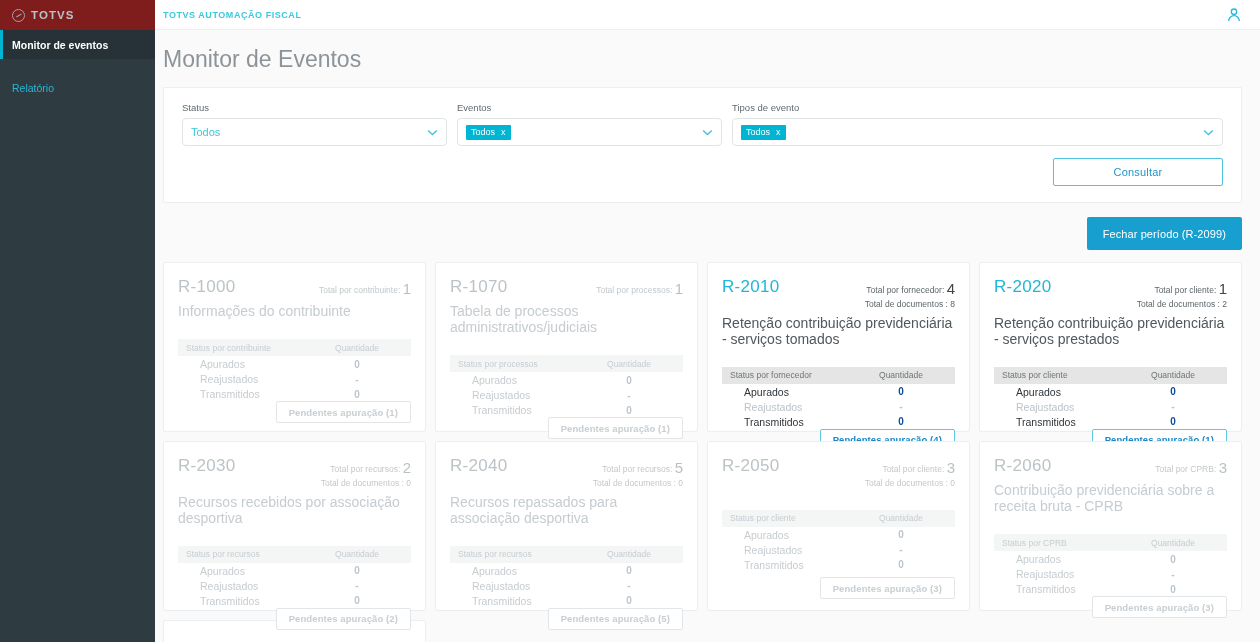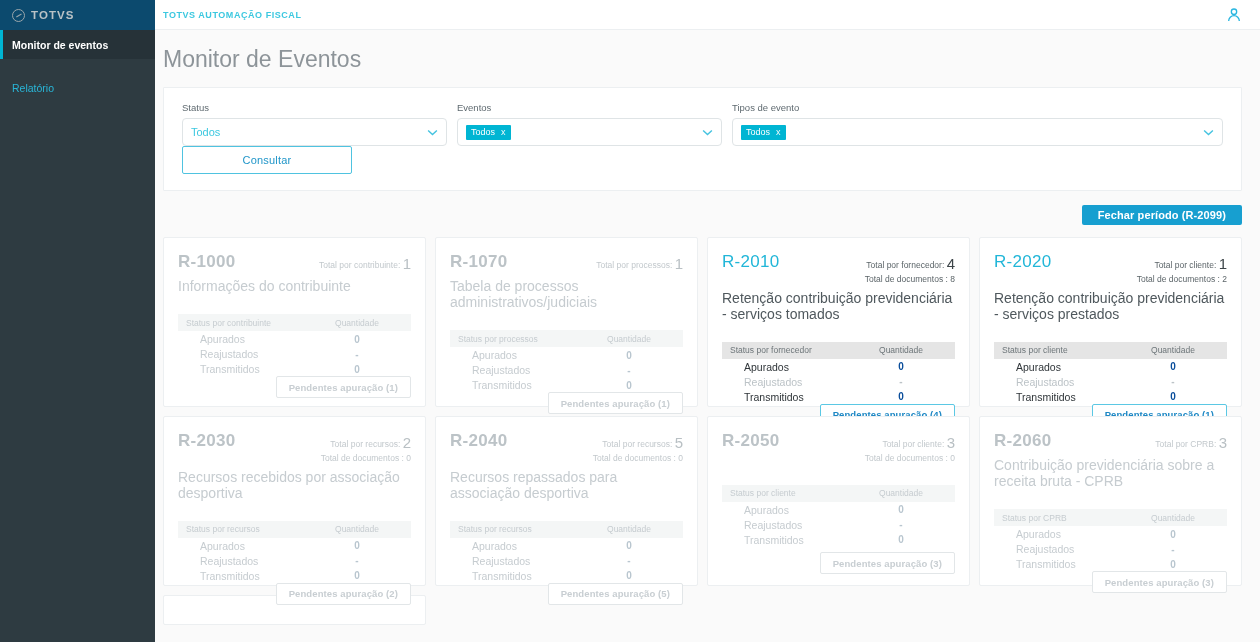--- a/index.html
+++ b/index.html
@@ -12,21 +12,21 @@
   .app { display: flex; width: 1260px; height: 642px; }
 
   
   .sidebar {
     width: 155px; flex: 0 0 155px; height: 642px;
     background: #2e3b41; color: #cfd6d9;
     display: flex; flex-direction: column;
   }
   .brand {
     height: 30px; display: flex; align-items: center; gap: 6px;
-    padding: 0 12px; background: #0c4a6e;
+    padding: 0 12px; background: #7f1d1d;
   }
   .brand-mark {
     width: 13px; height: 13px; border-radius: 50%;
     border: 1.4px solid #9aa6ab; position: relative; flex: 0 0 13px;
   }
   .brand-mark::after {
     content: ""; position: absolute; left: 3px; top: 5.5px;
     width: 6px; height: 1.4px; background: #9aa6ab;
     transform: rotate(-30deg);
   }
@@ -94,49 +94,49 @@
     color: #3cc8e0; cursor: pointer;
   }
   .chev { width: 11px; height: 7px; flex: 0 0 11px; }
   .tags { display: flex; align-items: center; gap: 4px; }
   .tag {
     background: #00b5d3; color: #fff; font-size: 9px;
     height: 15px; display: flex; align-items: center; gap: 6px;
     padding: 0 5px; border-radius: 1px;
   }
   .tag .x { font-size: 9px; opacity: .95; cursor: pointer; }
-  .consult-row { display: flex; justify-content: flex-start; }
+  .consult-row { display: flex; justify-content: flex-end; margin-top: 12px; }
   .btn-consultar {
     width: 170px; height: 28px; border: 1px solid #4fc3e0;
     background: #fff; color: #2196c9; font-size: 11px;
     border-radius: 2px; cursor: pointer; letter-spacing: .2px;
     display: flex; align-items: center; justify-content: center;
   }
 
   
   .action-bar { display: flex; justify-content: flex-end; margin: 14px 0 12px 0; }
   .btn-fechar {
     background: #179fd0; color: #fff; border: none; font-size: 11px;
-    font-weight: bold; height: 20px; padding: 0 16px; border-radius: 2px;
+    font-weight: normal; height: 33px; padding: 0 16px; border-radius: 2px;
     cursor: pointer; letter-spacing: .1px;
   }
 
   
   .grid {
     display: grid; grid-template-columns: repeat(4, 1fr); gap: 9px;
   }
   .card {
     background: #ffffff; border: 1px solid #eceff1; border-radius: 2px;
     padding: 14px 14px 11px 14px; height: 170px;
     display: flex; flex-direction: column; position: relative;
   }
   .card.dim { color: #c6ccd0; }
   .card-head { display: flex; justify-content: space-between; align-items: flex-start; }
   .card-code { font-size: 17px; font-weight: normal; letter-spacing: .3px; }
-  .card.dim .card-code { color: #bcc3c7; font-weight: bold; }
+  .card.dim .card-code { color: #bcc3c7; }
   .card.active .card-code { color: #21b6d8; }
   .card-totals { text-align: right; line-height: 1.35; padding-top: 2px; }
   .total-line { font-size: 8.5px; color: #8b9398; white-space: nowrap; }
   .card.dim .total-line { color: #c2c8cc; }
   .card.active .total-line { color: #5c6569; }
   .total-line .big { font-size: 15px; color: #6b7478; vertical-align: -1px; }
   .card.dim .total-line .big { color: #b9c0c4; }
   .card.active .total-line .big { color: #3d4549; }
   .card-desc { font-size: 14px; margin-top: 4px; color: #9aa1a6; }
   .card.dim .card-desc { color: #c6ccd0; }

